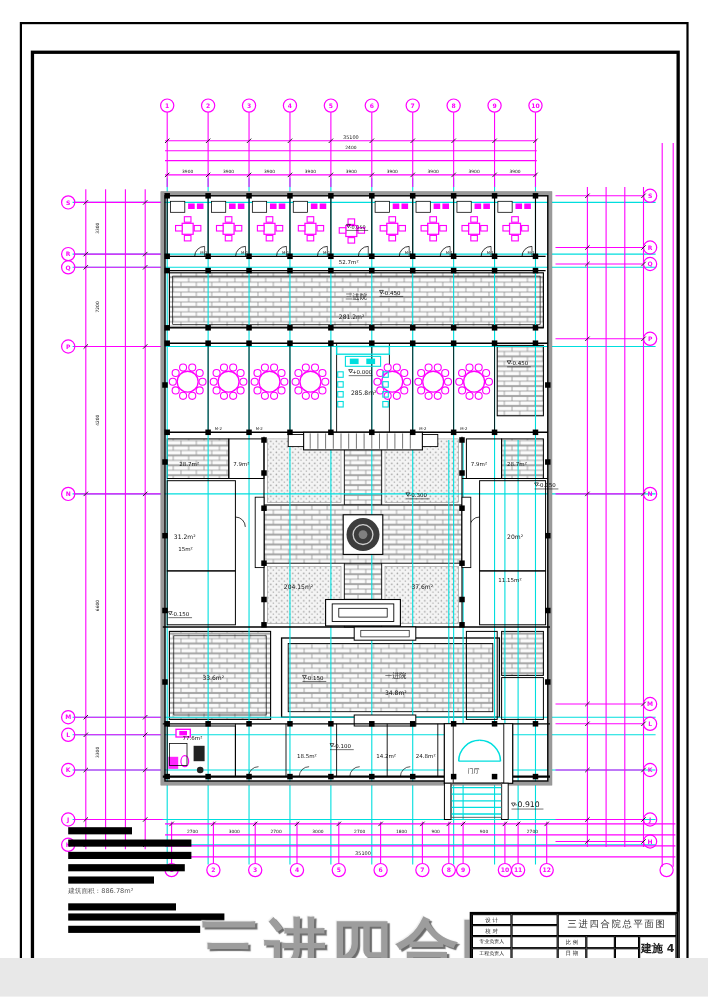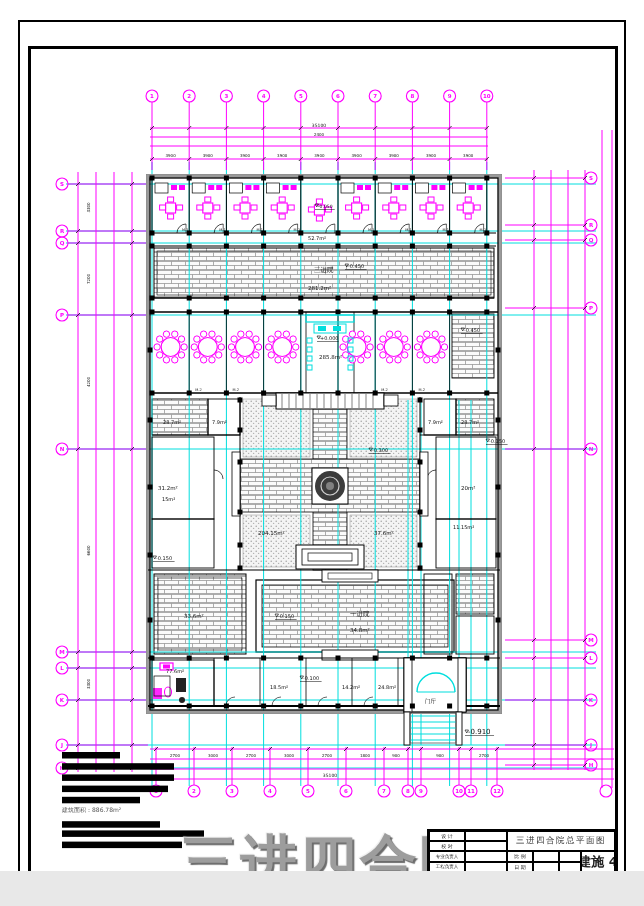--- a/index.html
+++ b/index.html
@@ -850,15 +850,15 @@
     <div class="tb-cell" style="left:36px;top:10px;width:42px;height:10px"></div>
     <div class="tb-cell" style="left:36px;top:20px;width:42px;height:10.5px"></div>
     <div class="tb-cell" style="left:36px;top:30.5px;width:42px;height:10.5px"></div>
     <div class="tb-cell" style="left:78px;top:0;width:108px;height:20px;font-size:8.5px;letter-spacing:1.5px;color:#333">三进四合院总平面图</div>
     <div class="tb-cell" style="left:78px;top:20px;width:26px;height:10.5px;font-size:5px">比 例</div>
     <div class="tb-cell" style="left:104px;top:20px;width:26px;height:10.5px"></div>
     <div class="tb-cell" style="left:130px;top:20px;width:22px;height:10.5px"></div>
     <div class="tb-cell" style="left:78px;top:30.5px;width:26px;height:10.5px;font-size:5px">日 期</div>
     <div class="tb-cell" style="left:104px;top:30.5px;width:26px;height:10.5px"></div>
     <div class="tb-cell" style="left:130px;top:30.5px;width:22px;height:10.5px"></div>
-    <div class="tb-cell" style="left:152px;top:20px;width:34px;height:21px;font-size:13px;font-weight:bold">建施 4</div>
+    <div class="tb-cell" style="left:152px;top:20px;width:34px;height:21px;font-size:10px;font-weight:bold">建施 4</div>
   </div>
 </div>
 
 </body></html>

